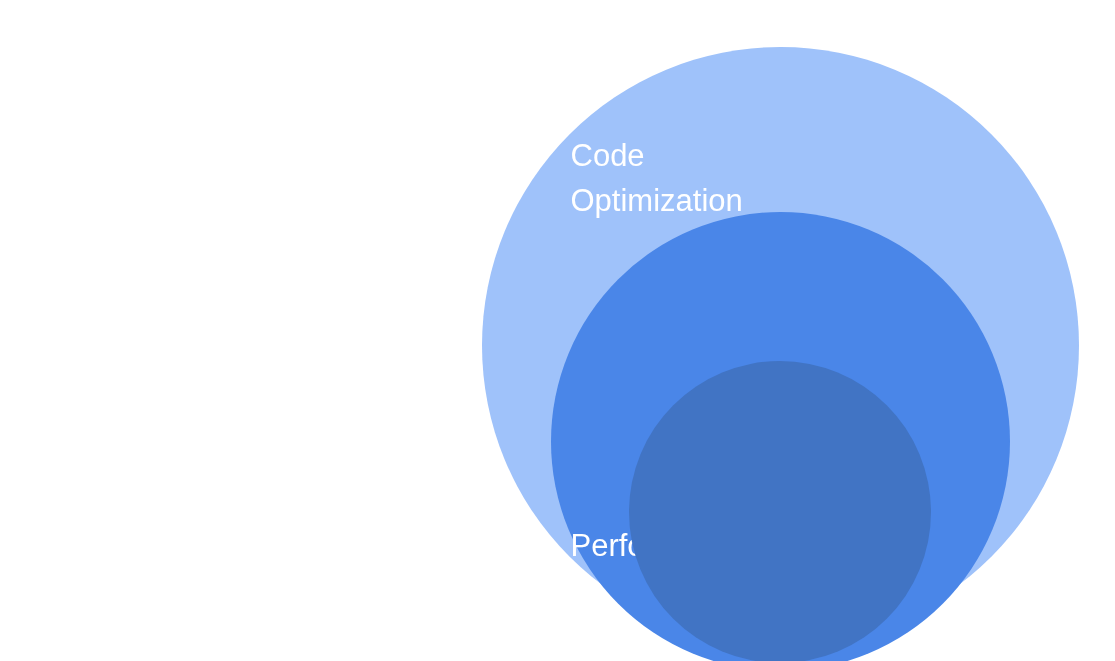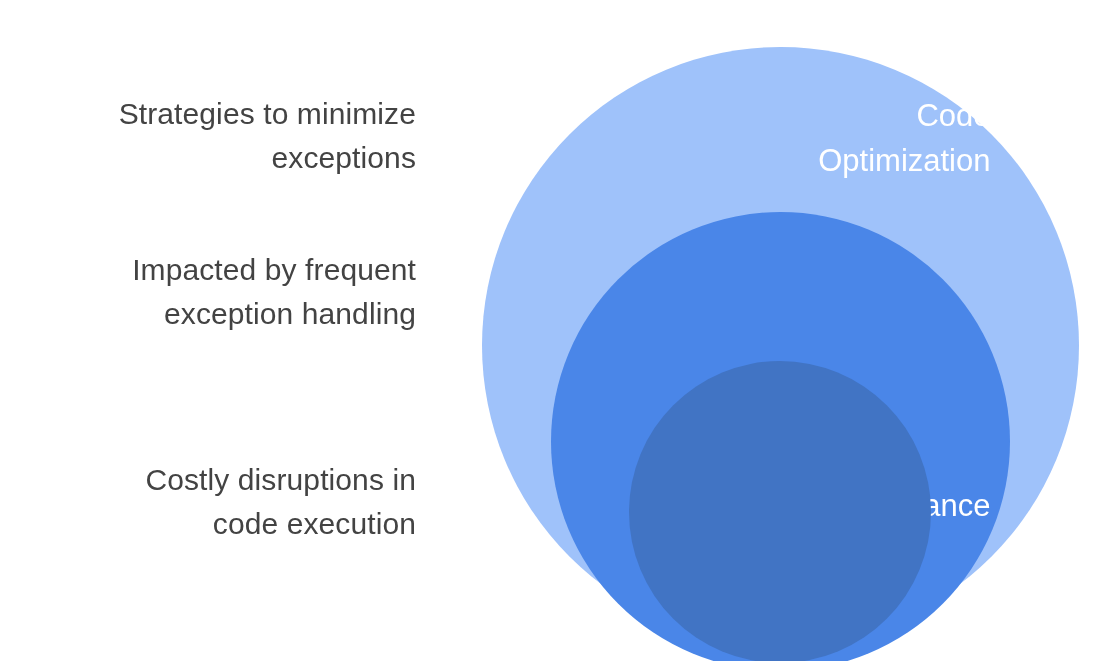--- a/index.html
+++ b/index.html
@@ -82,46 +82,39 @@
     left: 629px;
     top: 361px;
     width: 302px;
     height: 302px;
     background: #4174C4;
   }
 
   .circle-label {
     position: absolute;
     color: #ffffff;
-    text-align: right;
+    text-align: left;
     font-size: 31px;
     line-height: 1.45;
     font-weight: 400;
     white-space: pre-line;
     width: 420px;
     left: 50%;
     transform: translateX(-50%);
+    margin-top: 40px;
   }
 
   .label-outer  { top: 47px;  font-size: 31px; }
   .label-middle { top: 272px; font-size: 31px; }
 </style>
 </head>
 <body style="background: rgb(255, 255, 255);">
 
 <div id="diagram-root">
 
-  <div class="label-column">
-    <div class="desc-label l1" style="color: rgb(67, 67, 67);">Strategies to minimize
-exceptions</div>
-    <div class="desc-label l2" style="color: rgb(67, 67, 67);">Impacted by frequent
-exception handling</div>
-    <div class="desc-label l3" style="color: rgb(67, 67, 67);">Costly disruptions in
-code execution</div>
-  </div>
 
   <div class="circle-stack">
 
     <div class="circle circle-outer" style="background: rgb(159, 194, 250);">
       <div class="circle-label label-outer" style="color: rgb(255, 255, 255);">Code
 Optimization</div>
     </div>
 
     <div class="circle circle-middle" style="background: rgb(74, 134, 232);">
       <div class="circle-label label-middle" style="color: rgb(255, 255, 255);">Performance</div>

